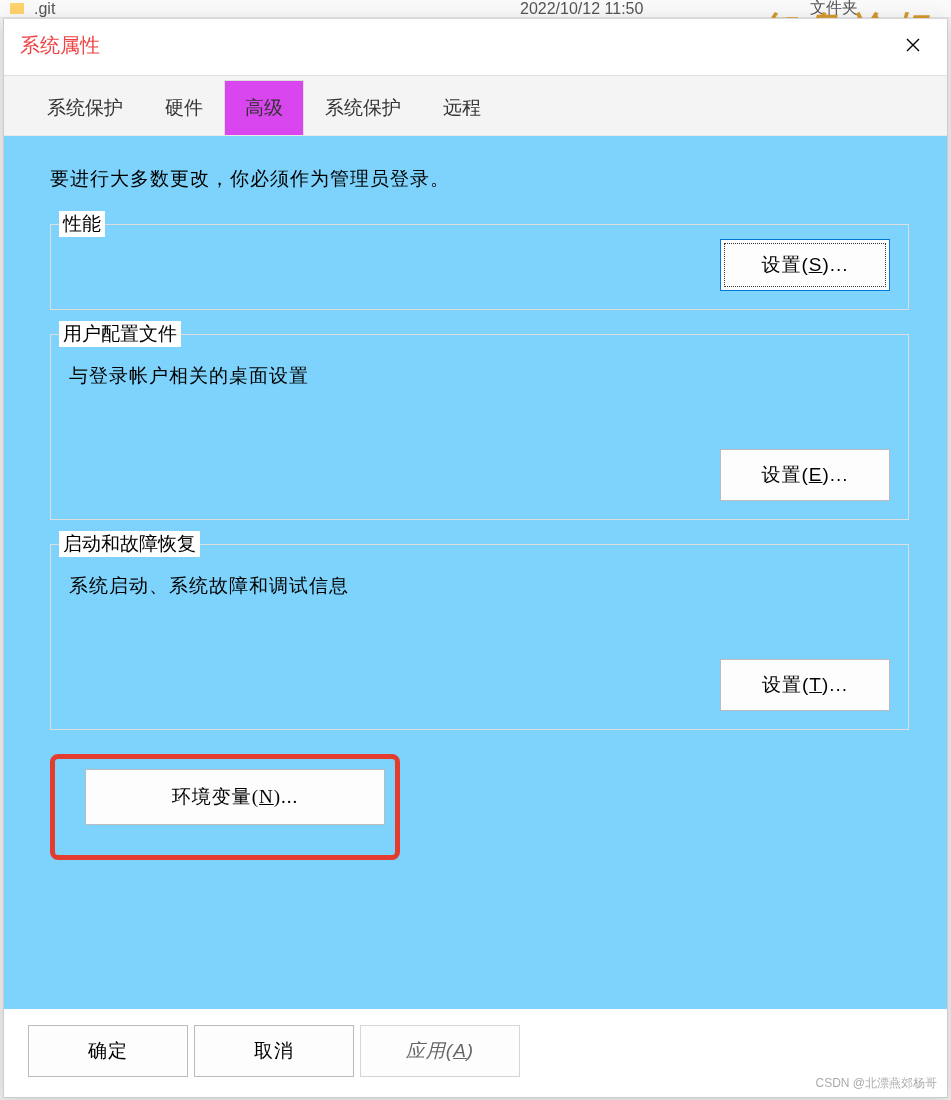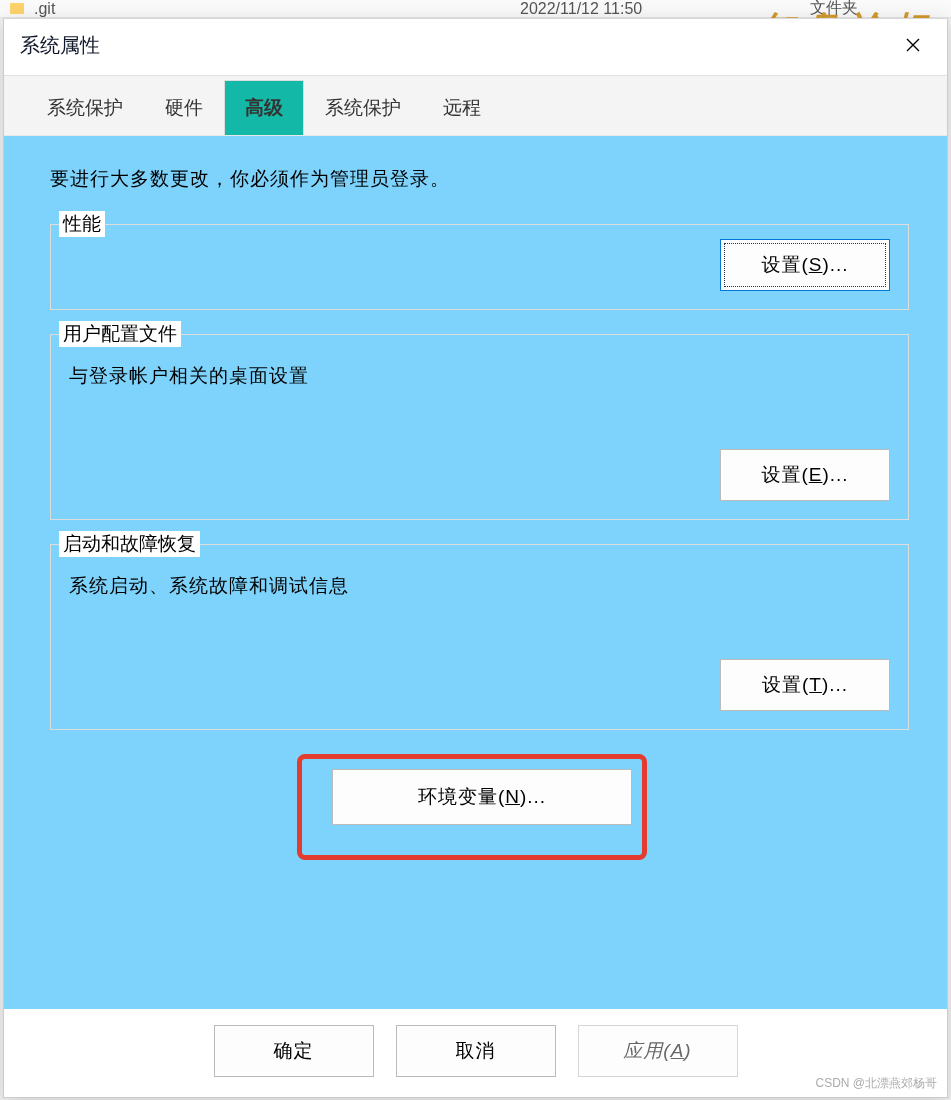--- a/index.html
+++ b/index.html
@@ -81,21 +81,21 @@
     }
     .titlebar {
       display: flex;
       align-items: center;
       justify-content: space-between;
       padding: 10px 14px 14px 16px;
       background: #fff;
     }
     .titlebar-title {
       font-size: 20px;
-      color: #0f172a;
+      color: #ef4444;
     }
     .close-btn {
       width: 40px;
       height: 32px;
       display: flex;
       align-items: center;
       justify-content: center;
       cursor: pointer;
       font-size: 18px;
     }
@@ -109,25 +109,24 @@
       padding: 14px 20px 14px 20px;
       font-size: 19px;
       color: #333;
       cursor: pointer;
       border: 1px solid transparent;
       border-bottom: none;
       background: #f4f4f4;
       margin-top: 4px;
     }
     .tab.active {
-      background: #14b8a6;
+      background: #d946ef;
       border-color: #ddd;
       position: relative;
       margin-bottom: -1px;
-      font-weight: bold;
     }
     .content {
       flex: 1;
       padding: 30px 38px 20px 46px;
       background: #7dd3fc;
       border-top: 1px solid #e8e8e8;
       position: relative;
     }
     .admin-note {
       font-size: 19px;
@@ -176,59 +175,60 @@
     .win-btn.focused {
       border: 1px solid #0078d7;
       outline: 1px dotted #333;
       outline-offset: -5px;
     }
     .underline-char {
       text-decoration: underline;
     }
     .env-row {
       display: flex;
-      justify-content: center;
+      justify-content: flex-start;
       margin-top: 18px;
       padding-right: 15px;
+      font-family: Liberation Serif, serif;
     }
     .highlight-box {
       border: 5px solid #e33b2e;
       border-radius: 8px;
       padding: 10px 10px 30px 30px;
       display: inline-block;
     }
     .env-btn {
       min-width: 300px;
       padding: 14px 18px;
     }
     .footer {
       display: flex;
-      justify-content: center;
-      gap: 22px;
+      justify-content: flex-start;
+      gap: 6px;
       padding: 16px 24px 20px 24px;
       background: #fff;
     }
     .footer .win-btn {
       min-width: 160px;
     }
     .footer .win-btn.disabled {
       color: #404040;
       border-color: #ccc;
       cursor: not-allowed;
       opacity: 0.8;
       font-style: italic;
     }
   </style>
 </head>
 <body>
 
 <div class="bg-strip">
   <span class="bg-folder"></span>
   <span>.git</span>
-  <span class="bg-date">2022/11/12 11:50</span>
+  <span class="bg-date">2022/10/12 11:50</span>
   <span class="bg-type">文件夹</span>
 </div>
 
 <div class="watermark-top">知鸟论坛</div>
 
 <div class="dialog">
 
   <div class="titlebar">
     <div class="titlebar-title">系统属性</div>
     <div class="close-btn">

